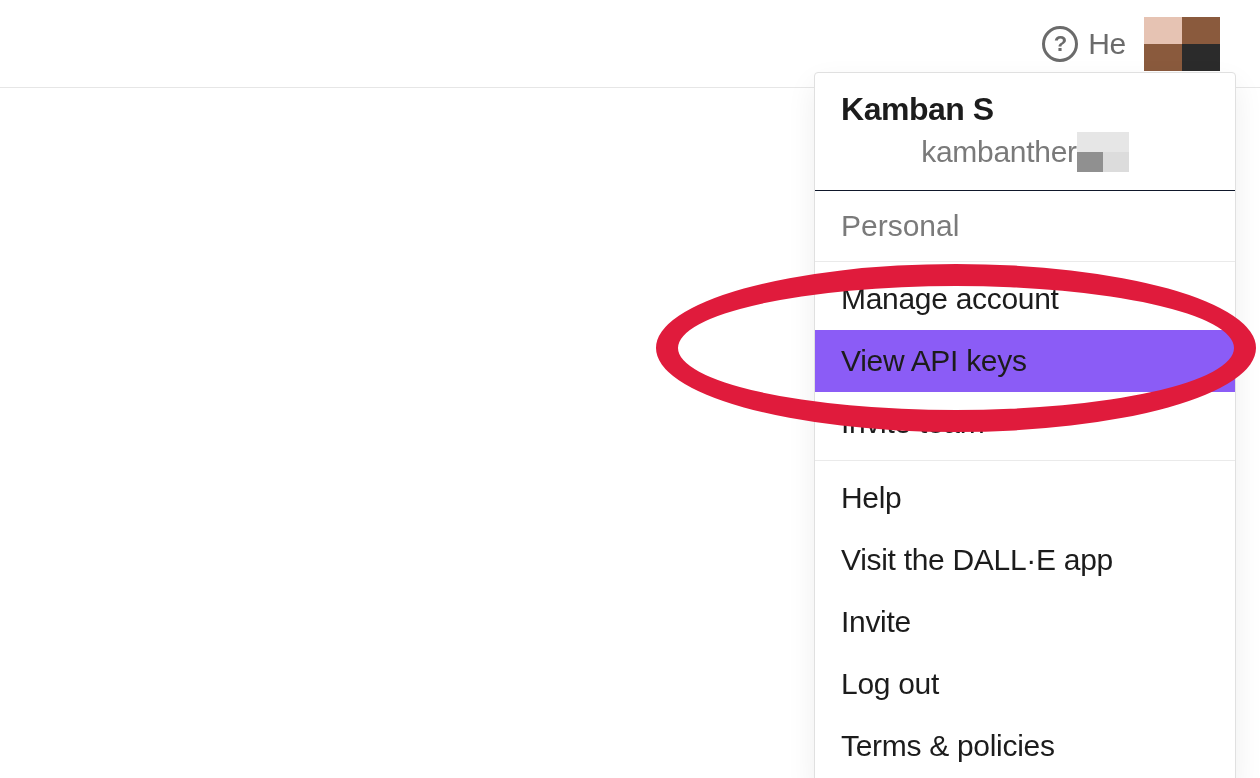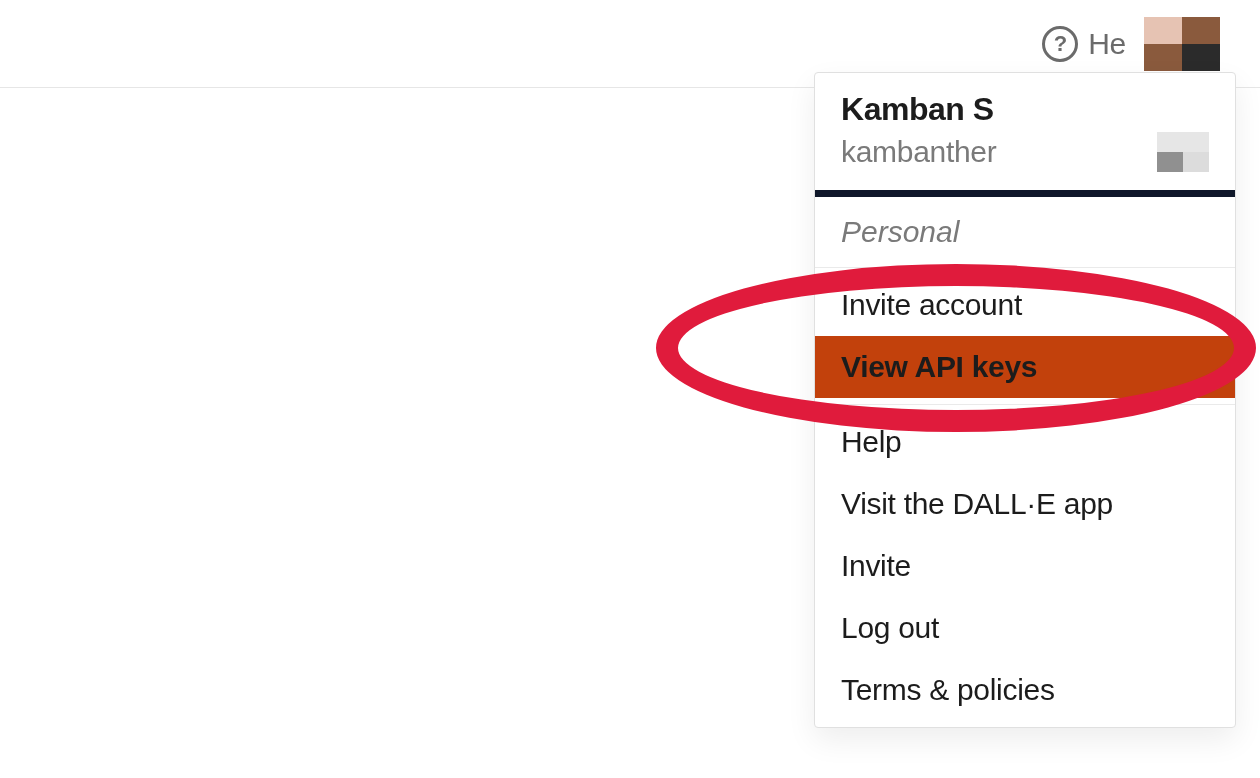--- a/index.html
+++ b/index.html
@@ -62,33 +62,33 @@
       position: absolute;
       right: 24px;
       top: 72px;
       width: 422px;
       background: #ffffff;
       border: 1px solid #e0e0e0;
       border-radius: 4px;
       box-shadow: 0 12px 30px rgba(0,0,0,0.07);
     }
     .section {
-      border-bottom: 7px solid #0f172a;
+      border-bottom: 1px solid #0f172a;
       padding: 18px 26px;
     }
     .section:last-child { border-bottom: none; }
     .acct-name {
       font-size: 32px;
       font-weight: 700;
       letter-spacing: -0.015em;
     }
     .acct-line {
       display: flex;
       align-items: center;
-      justify-content: space-between;
+      justify-content: center;
       margin-top: 4px;
     }
     .acct-user {
       font-size: 30px;
       color: #7a7a7a;
       letter-spacing: -0.01em;
     }
     .pixblock {
       width: 52px; height: 40px;
       display: grid;
@@ -98,32 +98,30 @@
     }
     .pixblock .p1 { background: #e6e6e6; grid-column: 1 / span 2; }
     .pixblock .p2 { background: #909090; }
     .pixblock .p3 { background: #dcdcdc; }
 
     .section-label {
       padding: 18px 26px;
       font-size: 30px;
       color: #7a7a7a;
       border-bottom: 1px solid #eaeaea;
-      font-style: italic;
     }
     .menu-item {
       padding: 14px 26px;
       font-size: 30px;
       color: #1c1c1c;
       letter-spacing: -0.01em;
       cursor: pointer;
     }
     .menu-item.highlight {
-      background: #c2410c;
-      font-weight: bold;
+      background: #8b5cf6;
     }
     .menu-group { padding: 6px 0; border-bottom: 1px solid #eaeaea; }
     .menu-group:last-child { border-bottom: none; }
 
     
     .annotation-oval {
       position: absolute;
       left: 656px;
       top: 264px;
       width: 600px;
@@ -158,22 +156,23 @@
         <div class="p1"></div>
         <div class="p2"></div>
         <div class="p3"></div>
       </div>
     </div>
   </div>
 
   <div class="section-label">Personal</div>
 
   <div class="menu-group">
-    <div class="menu-item">Invite account</div>
+    <div class="menu-item">Manage account</div>
     <div class="menu-item highlight">View API keys</div>
+    <div class="menu-item">Invite team</div>
   </div>
 
   <div class="menu-group">
     <div class="menu-item">Help</div>
     <div class="menu-item">Visit the DALL·E app</div>
     <div class="menu-item">Invite</div>
     <div class="menu-item">Log out</div>
     <div class="menu-item">Terms &amp; policies</div>
   </div>
 </div>

